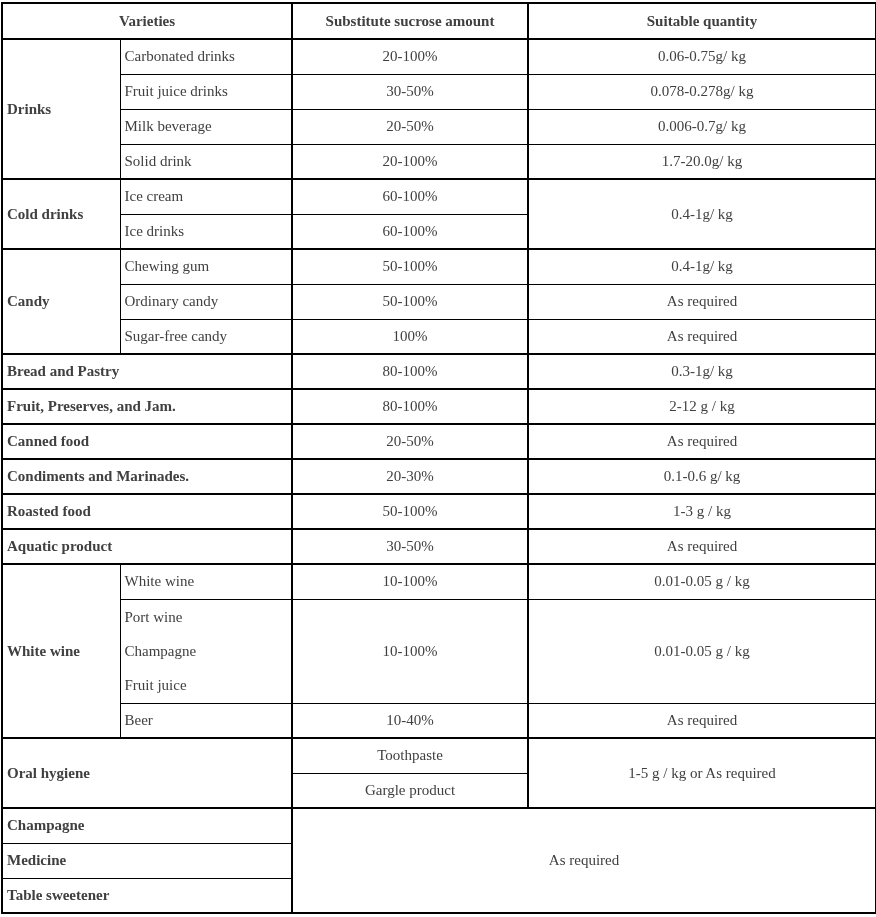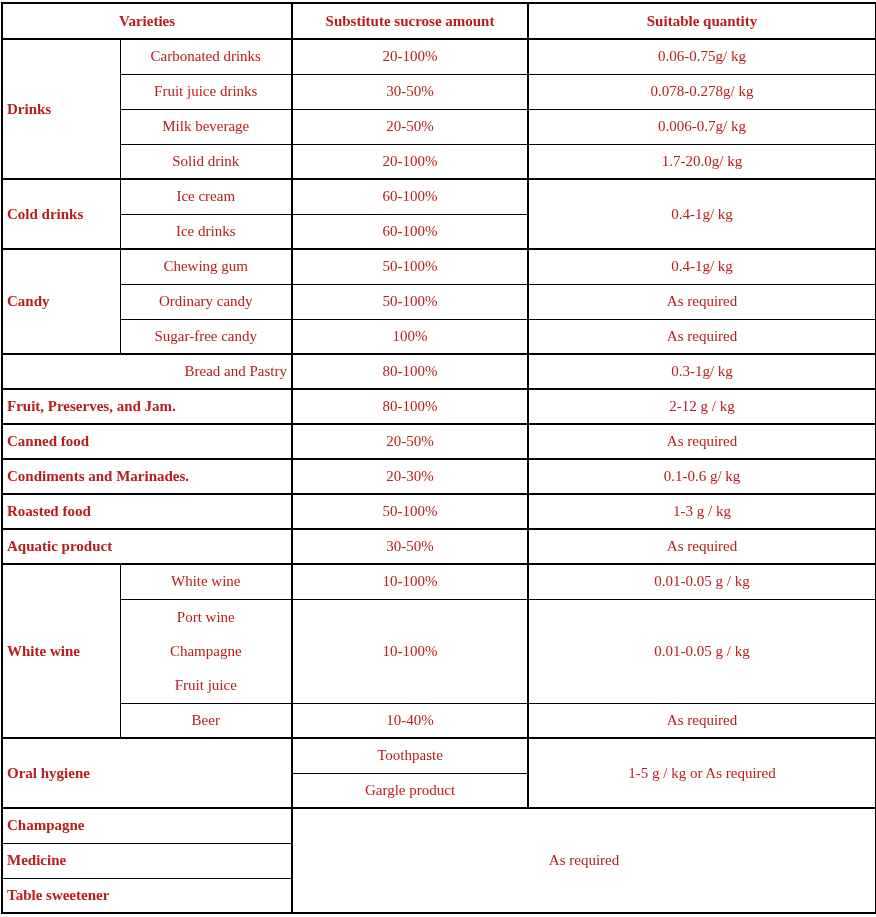--- a/index.html
+++ b/index.html
@@ -11,21 +11,21 @@
     width: 876px;
     padding: 2px 0 0 1px;
     box-sizing: border-box;
   }
   table {
     border-collapse: collapse;
     table-layout: fixed;
     width: 874px;
     border: 2px solid #000000;
     font-family: "Liberation Serif", "DejaVu Serif", serif;
-    color: #b91c1c;
+    color: #404040;
   }
   th, td {
     border: 1px solid #000000;
     box-sizing: border-box;
     font-size: 15px;
     height: 35px;
     padding: 0 4px;
     vertical-align: middle;
     overflow: hidden;
     white-space: nowrap;
@@ -34,22 +34,22 @@
     font-weight: bold;
     text-align: center;
     height: 36px;
     border-bottom-width: 2px;
   }
   
   .b2l { border-left-width: 2px; }
   
   tr.sec > td { border-top-width: 2px; }
   td.cat { font-weight: bold; text-align: left; margin-top: 27px; }
-  td.cat-center { font-weight: normal; text-align: right; }
-  td.sub { text-align: center; }
+  td.cat-center { font-weight: bold; text-align: left; }
+  td.sub { text-align: left; }
   td.val { text-align: center; padding: 0; }
   tr.tall { height: 104px; }
   tr.tall td.sub div { line-height: 34px; }
 </style>
 </head>
 <body>
 
 <div class="table-wrap">
 <table>
   <colgroup>

